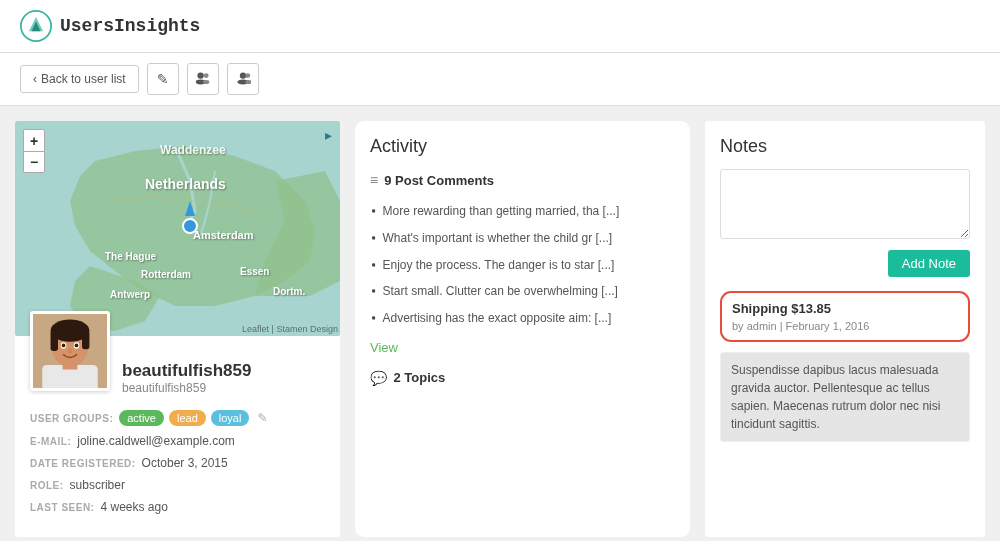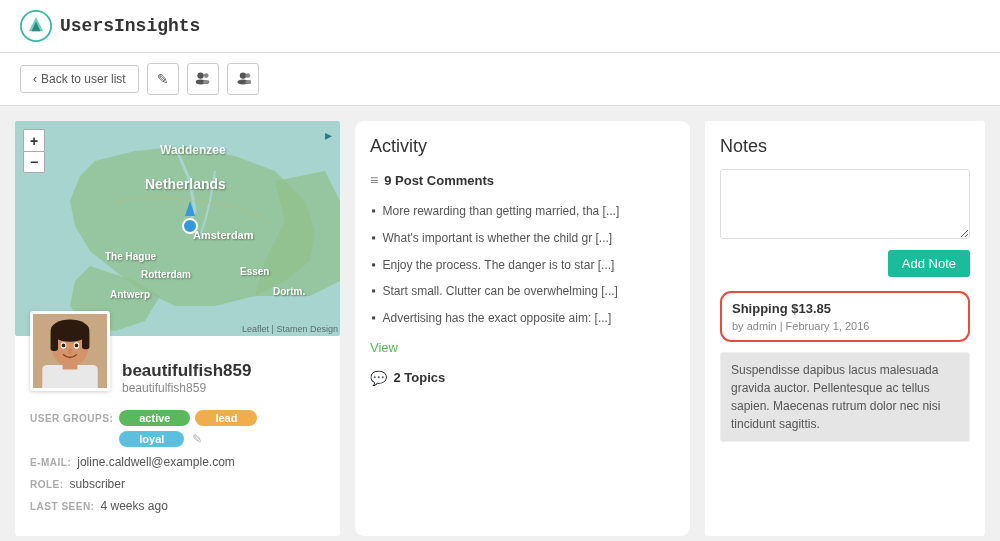--- a/index.html
+++ b/index.html
@@ -174,24 +174,24 @@
       color: #555;
       font-size: 12px;
     }
     .groups-row {
       display: flex;
       align-items: center;
       gap: 5px;
       flex-wrap: wrap;
     }
     .tag {
-      padding: 2px 20px;
+      padding: 2px 8px;
       border-radius: 10px;
       font-size: 11px;
-      font-weight: 700;
+      font-weight: 400;
     }
     .tag-active { background: #5cb85c; color: #fff; }
     .tag-lead { background: #f0ad4e; color: #fff; }
     .tag-loyal { background: #5bc0de; color: #fff; }
     .edit-groups-btn {
       background: none;
       border: none;
       cursor: pointer;
       color: #aaa;
       font-size: 12px;
@@ -492,20 +492,24 @@
             <span class="tag tag-loyal">loyal</span>
             <button class="edit-groups-btn">✎</button>
           </div>
         </div>
 
         <div class="meta-row">
           <span class="meta-label">E-MAIL:</span>
           <span class="meta-value">joline.caldwell@example.com</span>
         </div>
 
+        <div class="meta-row">
+          <span class="meta-label">DATE REGISTERED:</span>
+          <span class="meta-value">October 3, 2015</span>
+        </div>
 
         <div class="meta-row">
           <span class="meta-label">ROLE:</span>
           <span class="meta-value">subscriber</span>
         </div>
 
         <div class="meta-row">
           <span class="meta-label">LAST SEEN:</span>
           <span class="meta-value">4 weeks ago</span>
         </div>

